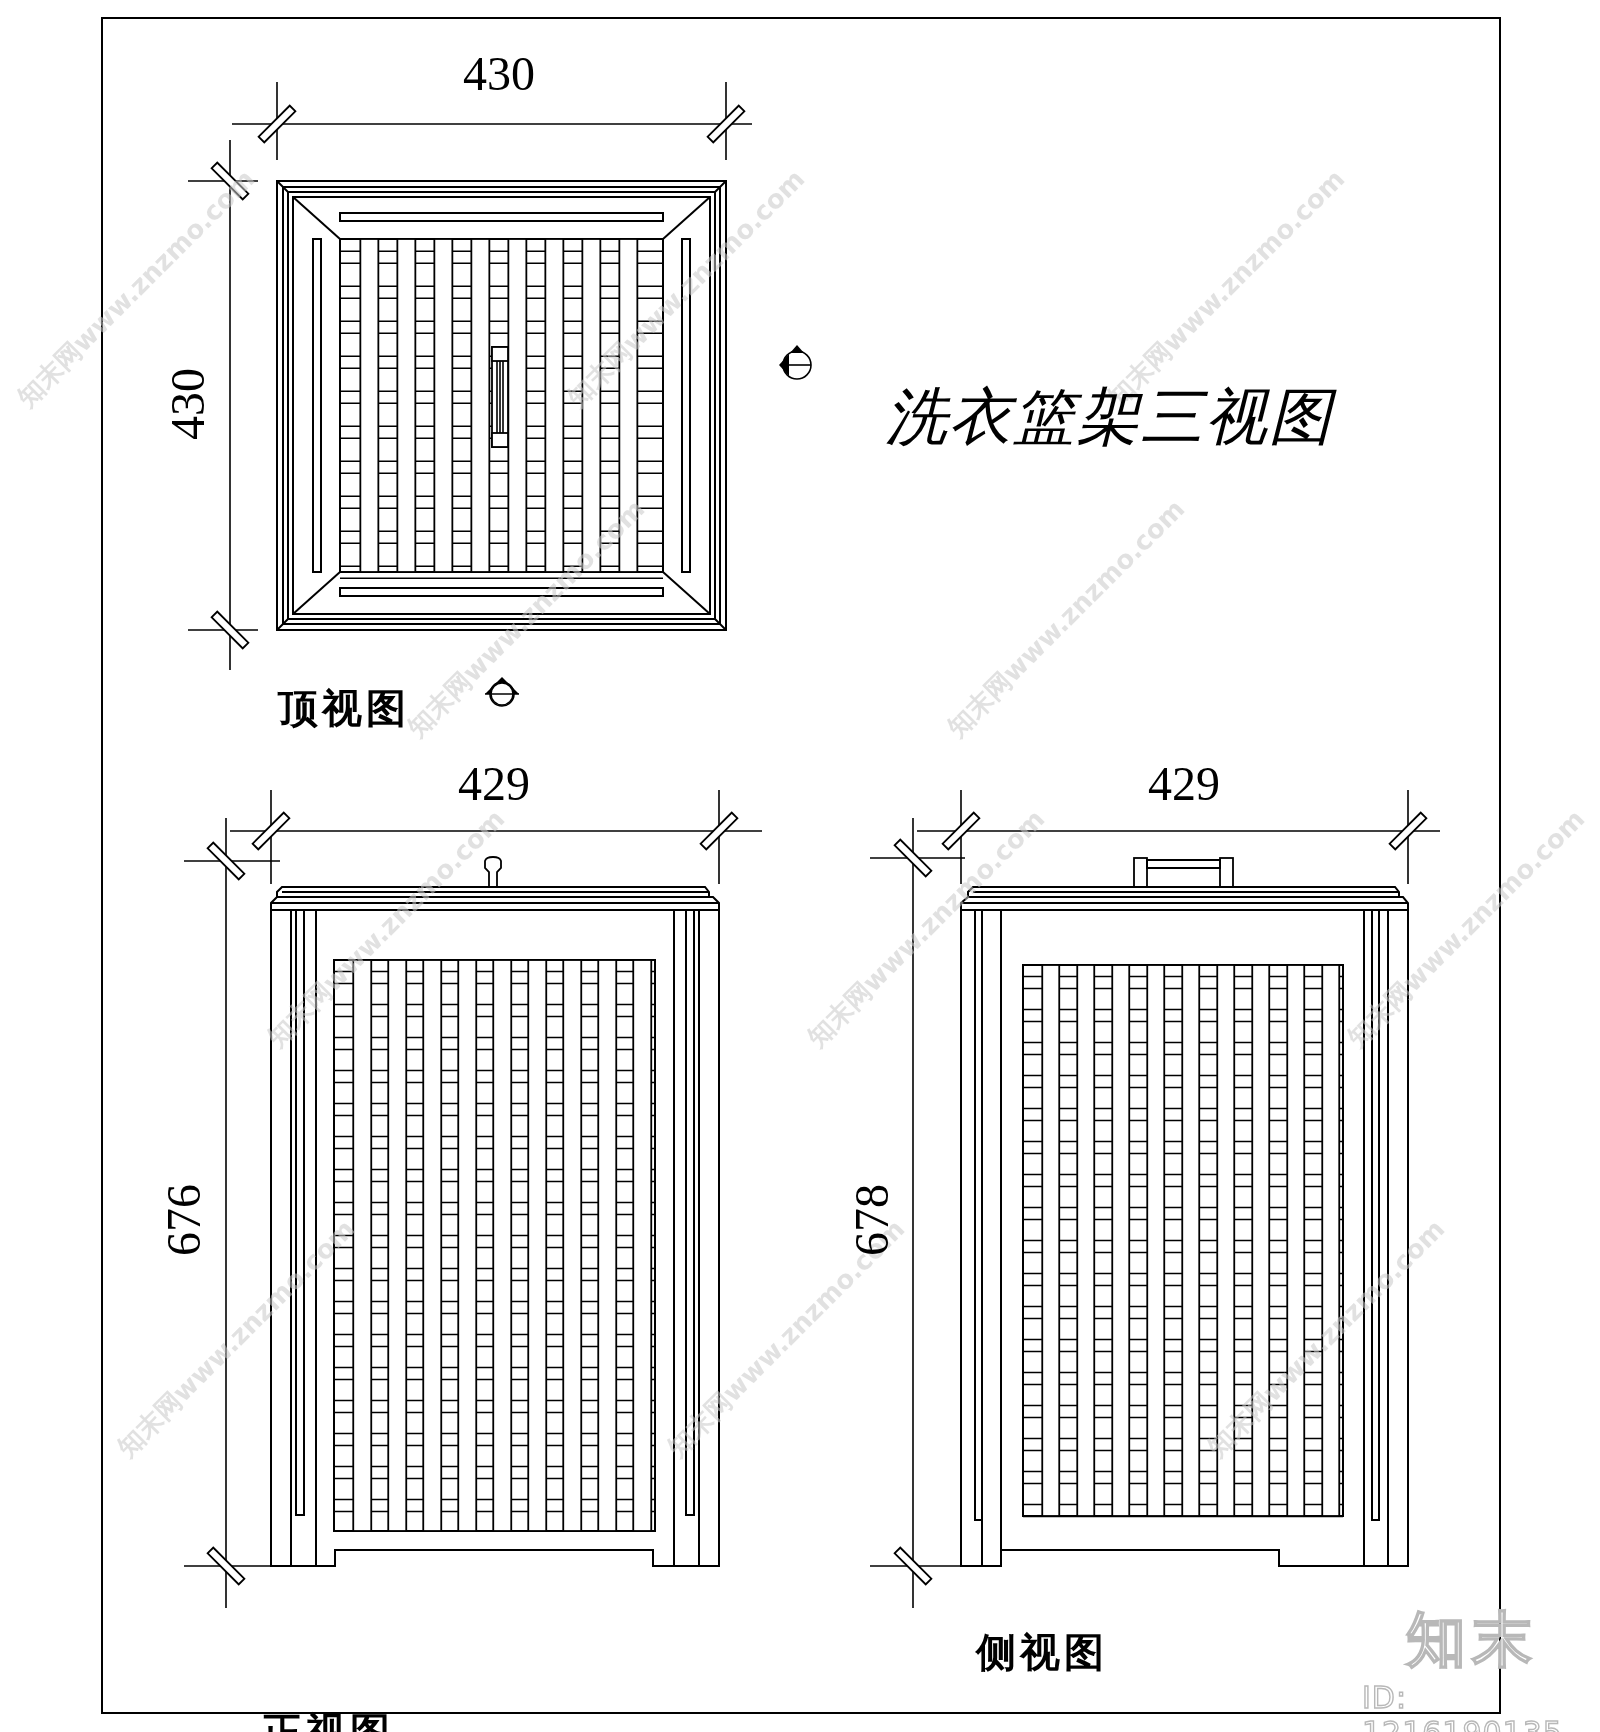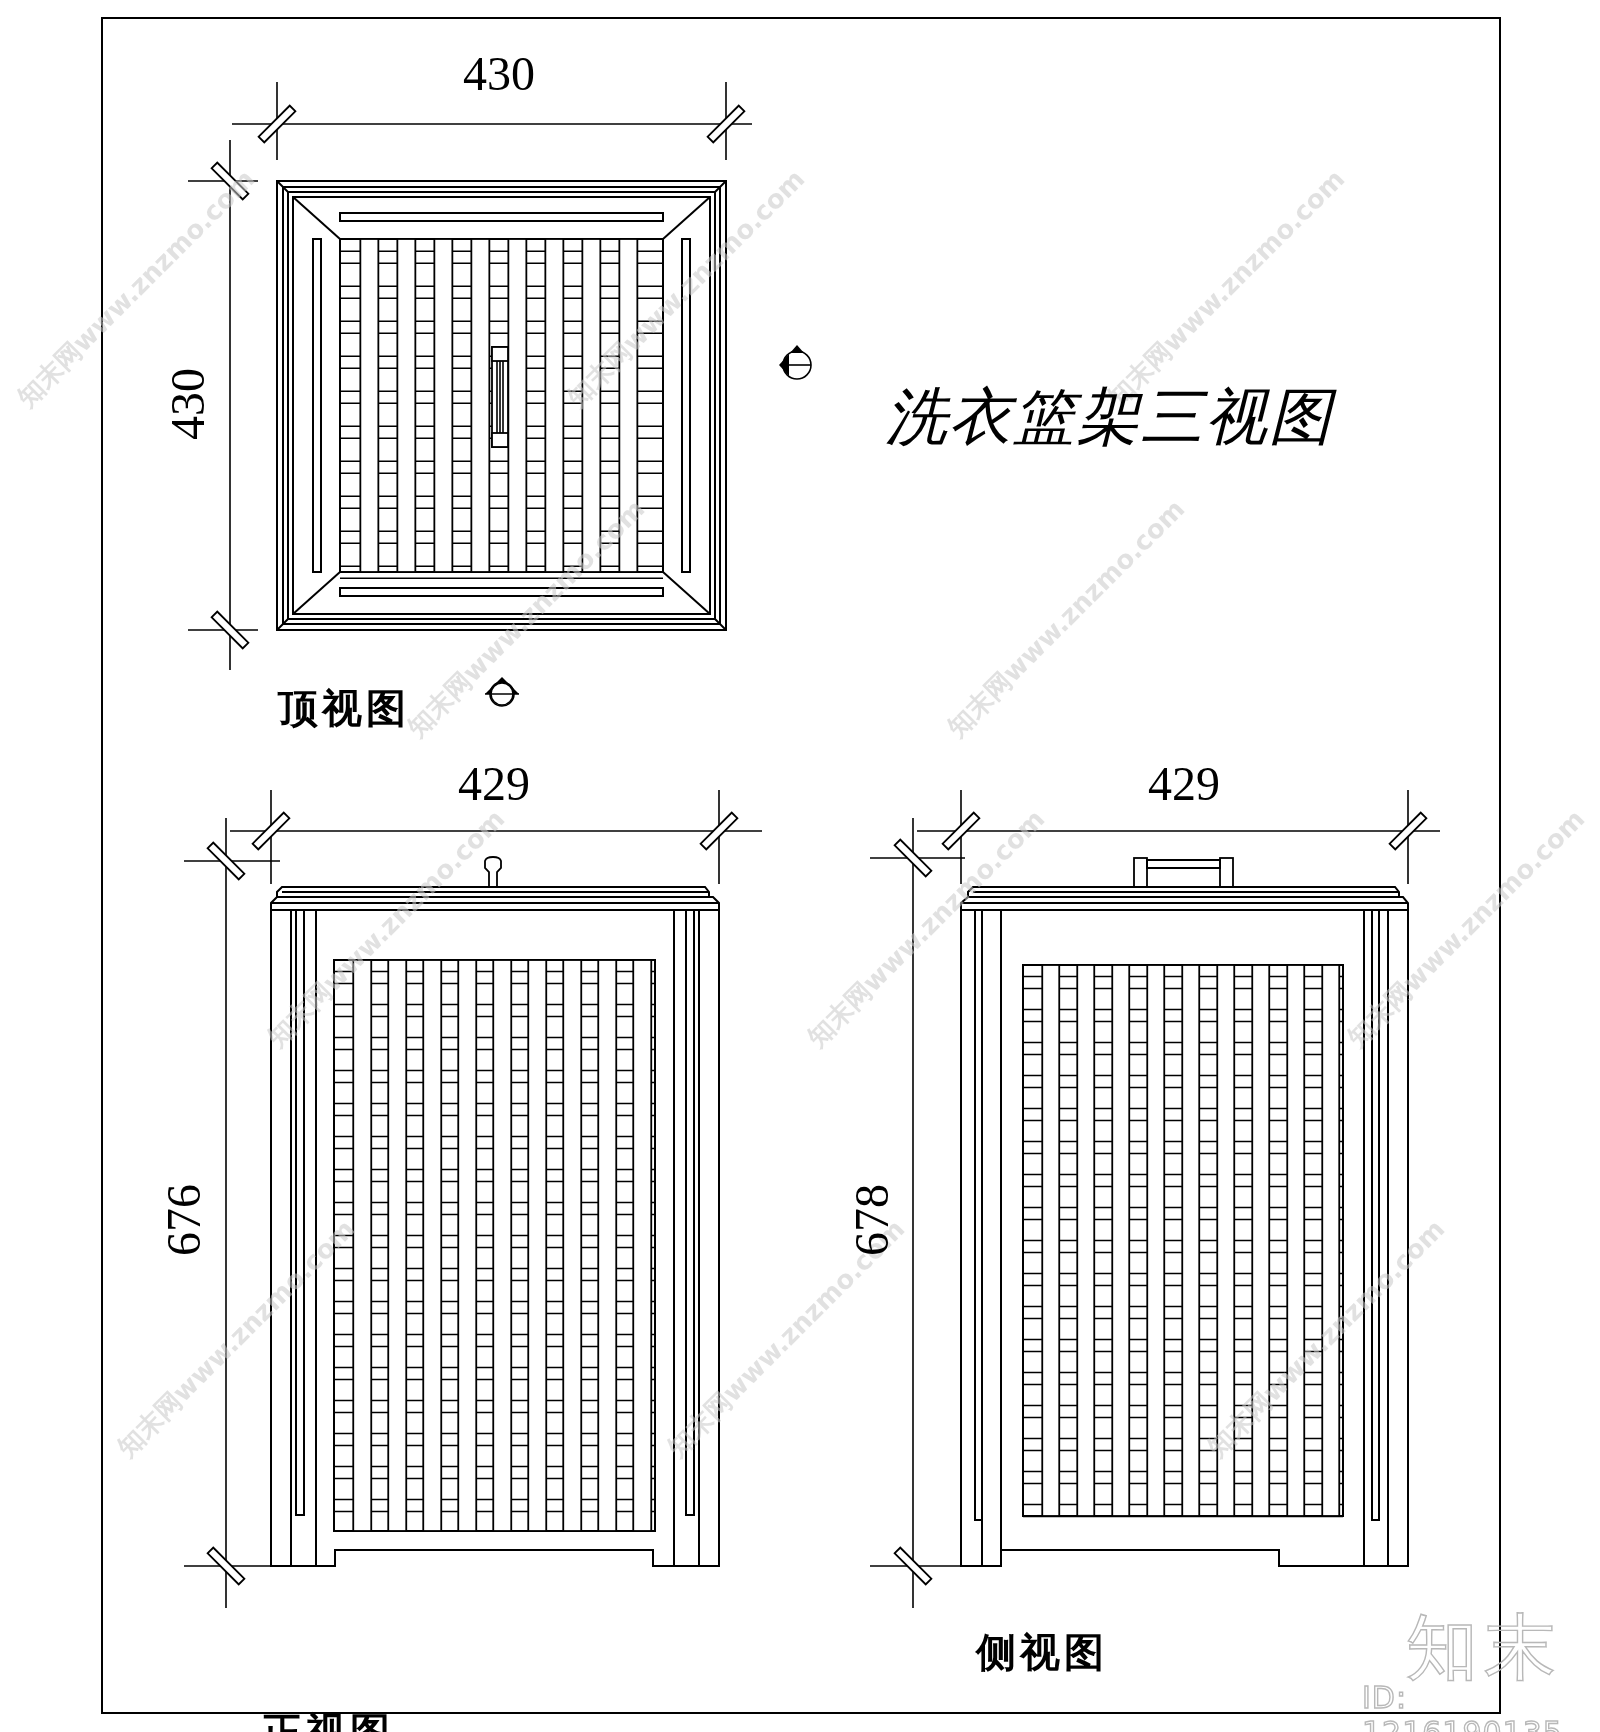--- a/index.html
+++ b/index.html
@@ -7,21 +7,21 @@
   #drawing { position: absolute; left: 0; top: 0; width: 1600px; height: 1732px; }
   .ln { stroke: #000; stroke-width: 2; fill: none; }
   .ln-thin { stroke: #000; stroke-width: 1.6; fill: none; }
   .fillw { fill: #fff; stroke: #000; stroke-width: 1.8; }
   .txt { position: absolute; color: #000; white-space: nowrap; line-height: 1; }
   .dim { font-family: "Liberation Serif", serif; font-size: 48px; }
   .dim-v { transform: rotate(-90deg); transform-origin: center center; }
   .title { font-family: "DejaVu Serif", serif; font-size: 62px; letter-spacing: 2px; font-style: italic; }
   .label { font-family: "DejaVu Serif", serif; font-size: 40px; font-weight: bold; letter-spacing: 4px; }
   .wm { position: absolute; color: transparent; -webkit-text-stroke: 1.4px #b8b8b8; font-family: "DejaVu Sans", sans-serif; }
-  .wm-logo { font-size: 72px; letter-spacing: 6px; }
+  .wm-logo { font-size: 60px; letter-spacing: 6px; font-weight: bold; }
   .wm-id { font-size: 30px; letter-spacing: 1px; }
   .diag-wm { position: absolute; color: rgba(200,200,200,0.55); font-family: "DejaVu Sans", sans-serif; font-size: 26px; font-weight: bold; transform: rotate(-45deg); transform-origin: left top; white-space: nowrap; pointer-events: none; }
 </style>
 </head>
 <body>
 
 <svg id="drawing" viewBox="0 0 1600 1732" xmlns="http://www.w3.org/2000/svg">
 
   <rect x="102" y="18" width="1398" height="1695" class="ln"></rect>
 

